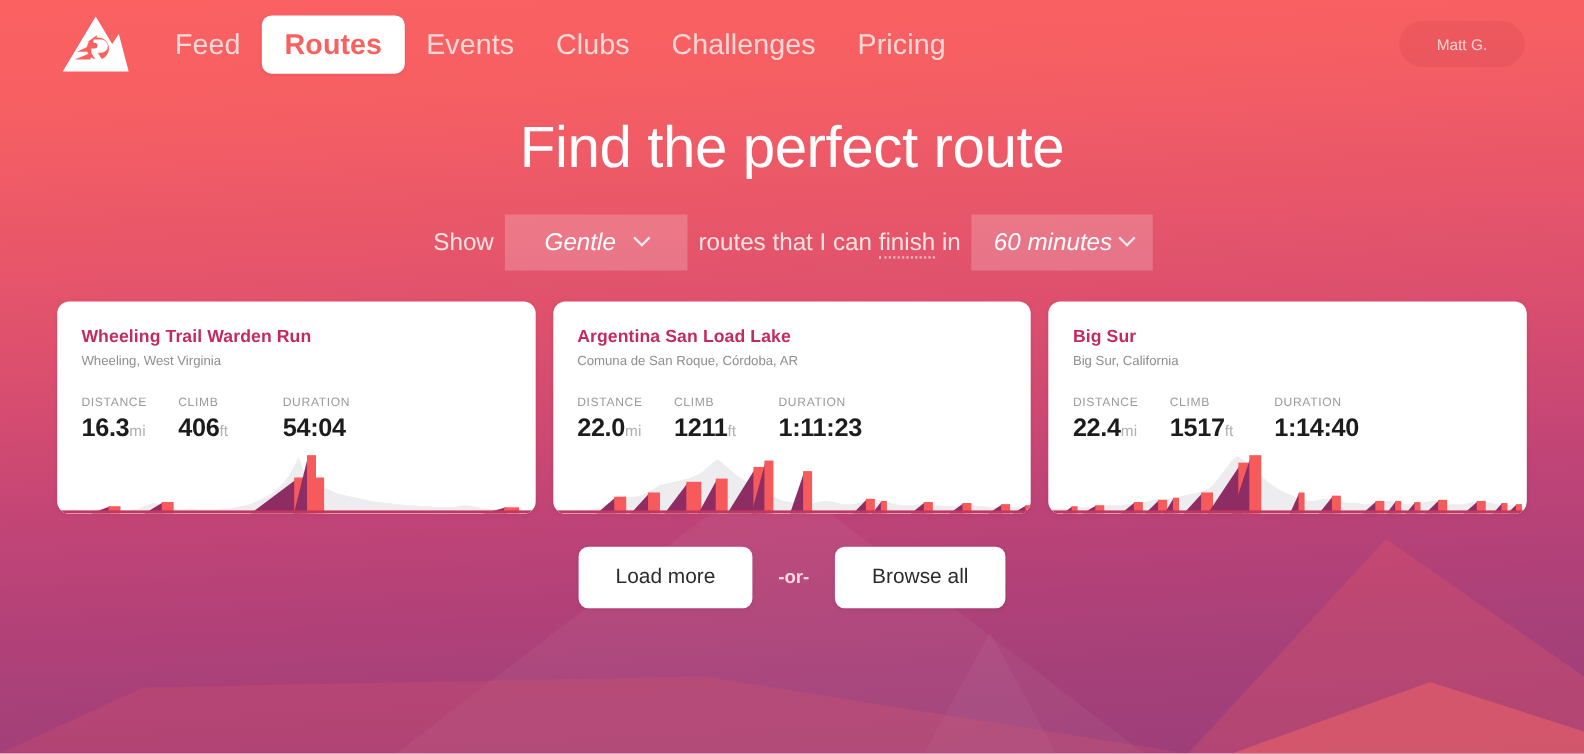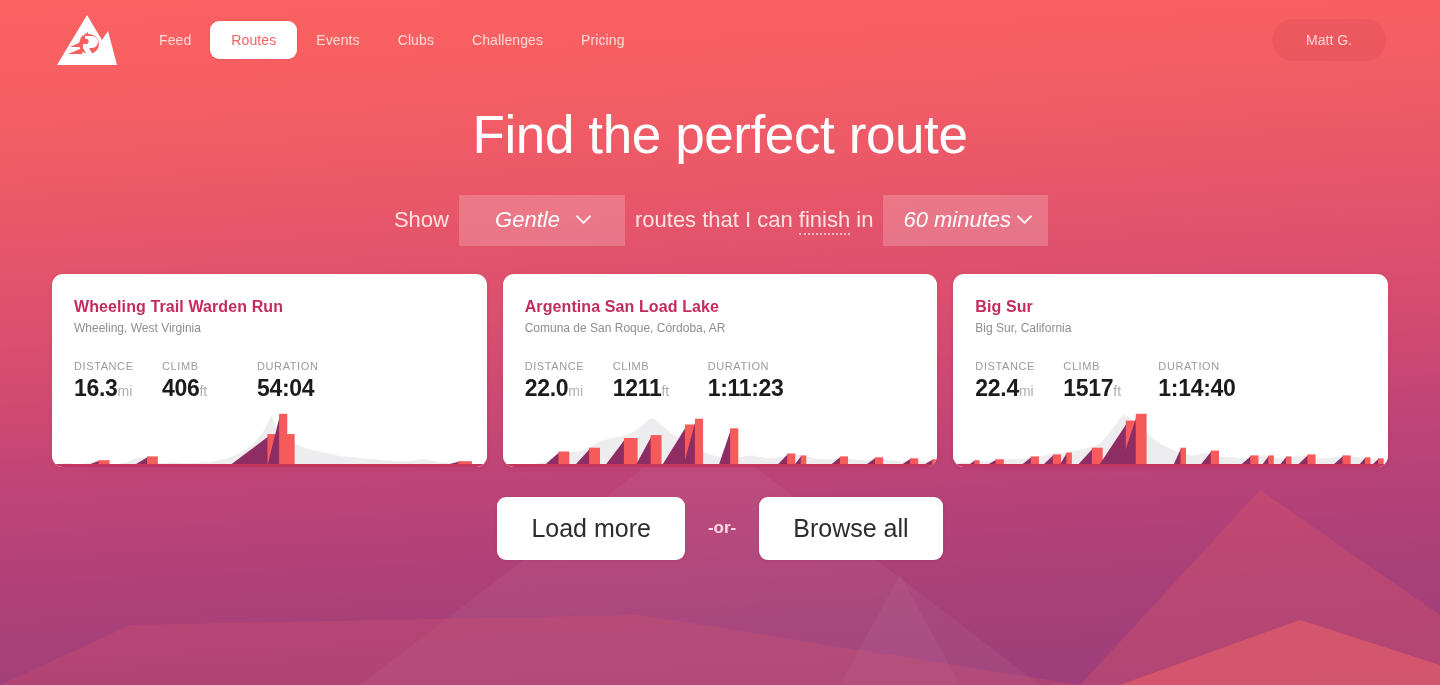--- a/index.html
+++ b/index.html
@@ -45,33 +45,33 @@
     display: block;
   }
 
   .nav {
     display: flex;
     align-items: center;
     gap: 0px;
   }
 
   .nav-item {
-    font-size: 14px;
+    font-size: 26px;
     color: #FFD9D7;
     padding: 11px 19px;
     border-radius: 9px;
     letter-spacing: .1px;
     white-space: nowrap;
     cursor: pointer;
   }
 
   .nav-item.active {
     background: #FFFFFF;
     color: #F9615F;
-    font-weight: 400;
+    font-weight: 700;
     box-shadow: 0 1px 3px rgba(140,30,50,.13);
     padding: 11px 21px;
   }
 
   .header-spacer { flex: 1; }
 
   .user-pill {
     background: rgba(190, 55, 70, 0.16);
     color: #FFD4D2;
     font-size: 14px;
@@ -238,21 +238,21 @@
     align-items: center;
     justify-content: center;
     gap: 0;
   }
 
   .btn {
     background: #FFFFFF;
     border: none;
     border-radius: 9px;
     font-family: inherit;
-    font-size: 25px;
+    font-size: 19px;
     color: #2C2C2E;
     padding: 17px 34px;
     cursor: pointer;
     box-shadow: 0 1px 3px rgba(120,25,60,.12);
   }
 
   .or-text {
     color: #FFD9E2;
     font-size: 17px;
     font-weight: 700;

